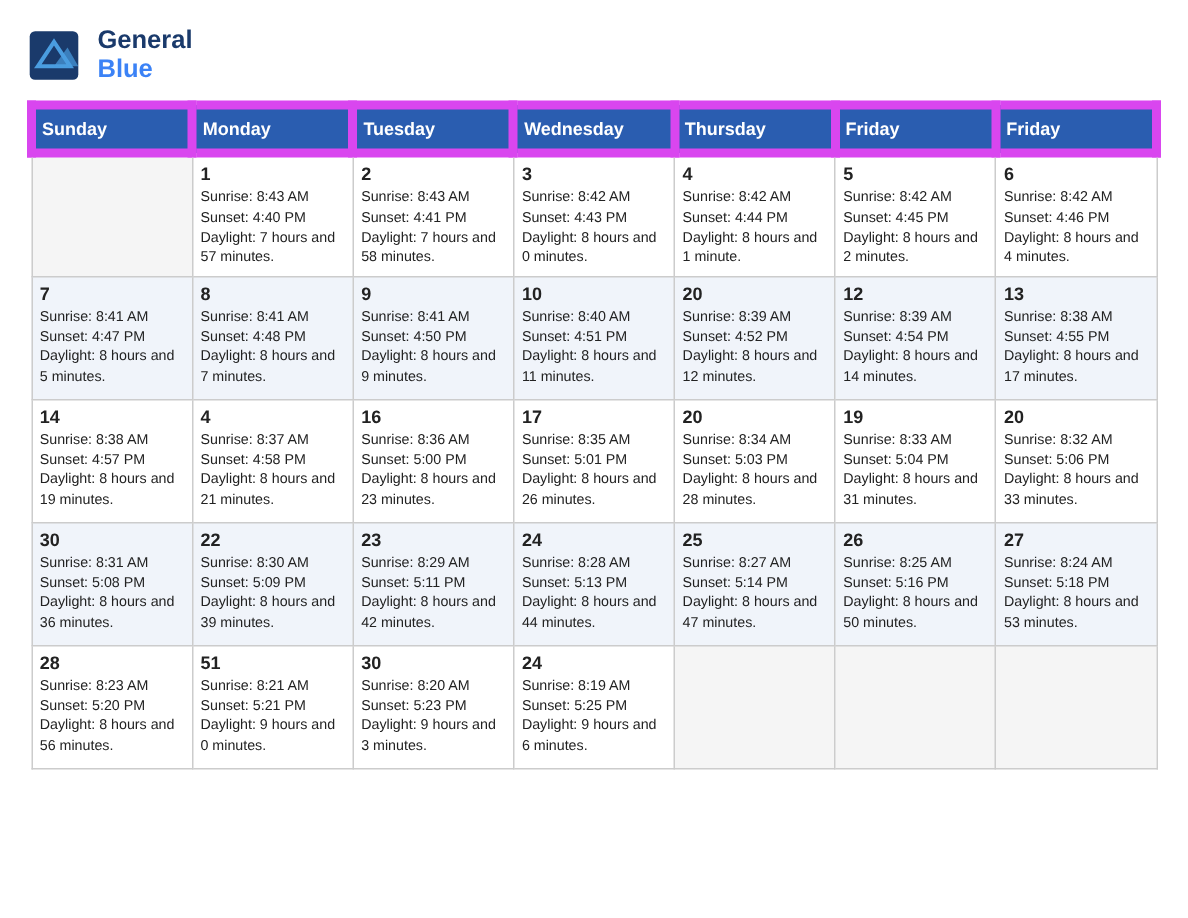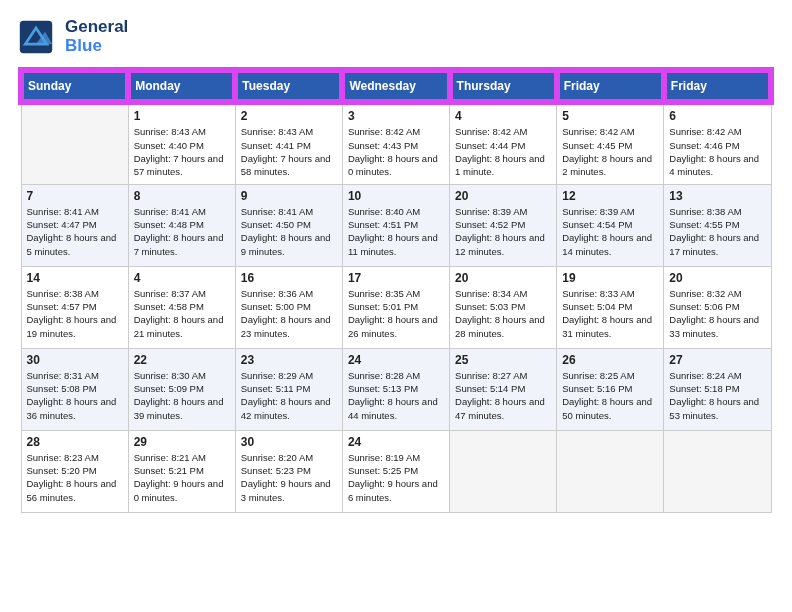--- a/index.html
+++ b/index.html
@@ -233,21 +233,21 @@
             <span class="day-num">27</span>
             <div class="cell-text">Sunrise: 8:24 AM<br>Sunset: 5:18 PM<br>Daylight: 8 hours and 53 minutes.</div>
           </td>
         </tr>
         <tr>
           <td>
             <span class="day-num">28</span>
             <div class="cell-text">Sunrise: 8:23 AM<br>Sunset: 5:20 PM<br>Daylight: 8 hours and 56 minutes.</div>
           </td>
           <td>
-            <span class="day-num">29</span>
+            <span class="day-num">51</span>
             <div class="cell-text">Sunrise: 8:21 AM<br>Sunset: 5:21 PM<br>Daylight: 9 hours and 0 minutes.</div>
           </td>
           <td>
             <span class="day-num">30</span>
             <div class="cell-text">Sunrise: 8:20 AM<br>Sunset: 5:23 PM<br>Daylight: 9 hours and 3 minutes.</div>
           </td>
           <td>
             <span class="day-num">24</span>
             <div class="cell-text">Sunrise: 8:19 AM<br>Sunset: 5:25 PM<br>Daylight: 9 hours and 6 minutes.</div>
           </td>

